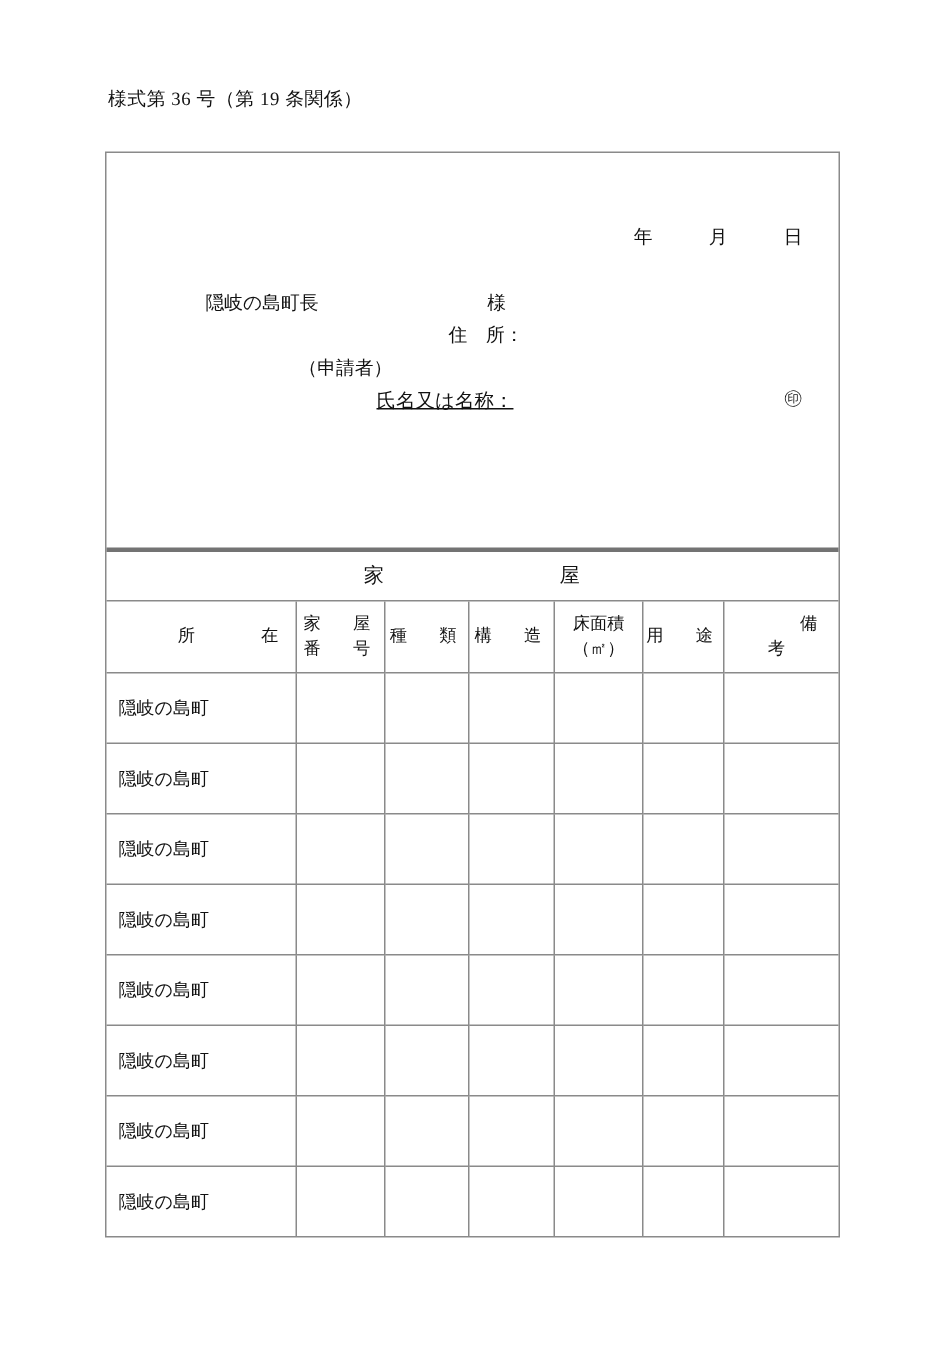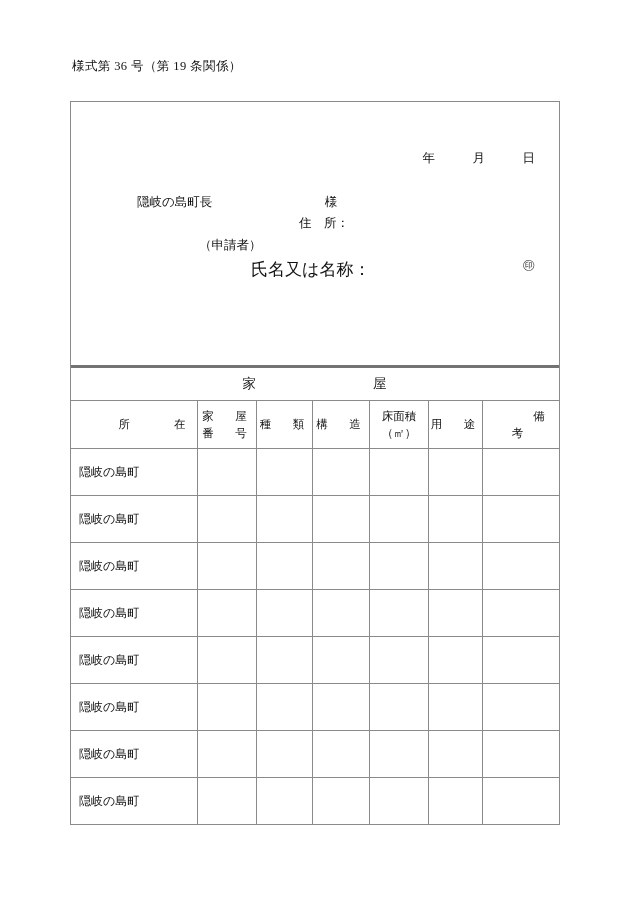--- a/index.html
+++ b/index.html
@@ -104,22 +104,23 @@
     left: 180px;
     top: 113px;
     font-size: 12.5px;
     white-space: pre;
     margin-left: 48px;
   }
   .name-field {
     position: absolute;
     left: 180px;
     top: 156px;
-    font-size: 17px;
-    white-space: pre;
+    font-size: 13px;
+    white-space: pre;
+    text-decoration: underline;
   }
   .seal {
     position: absolute;
     right: 24px;
     top: 155px;
     font-size: 12.5px;
   }
 
   .paragraph {
     position: absolute;

